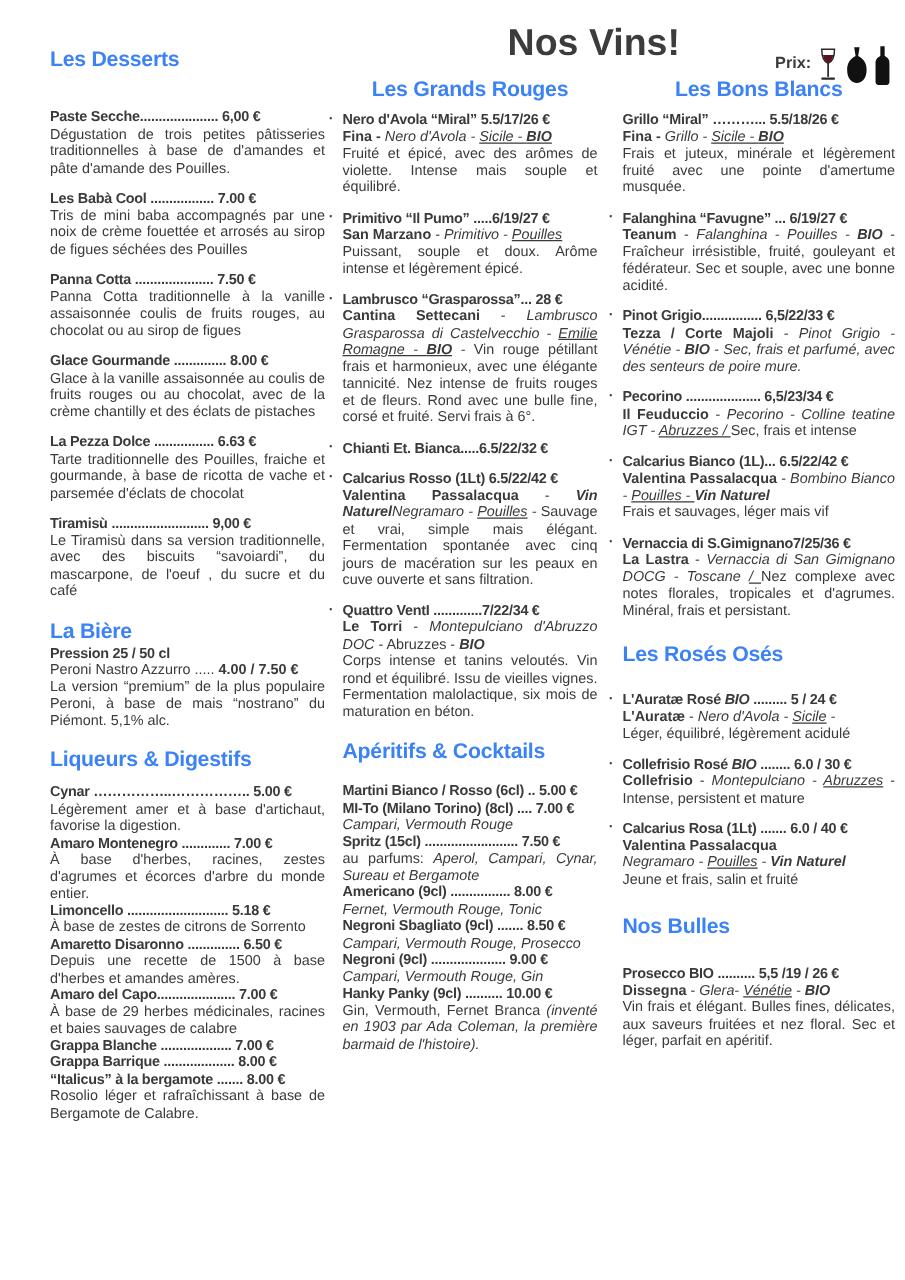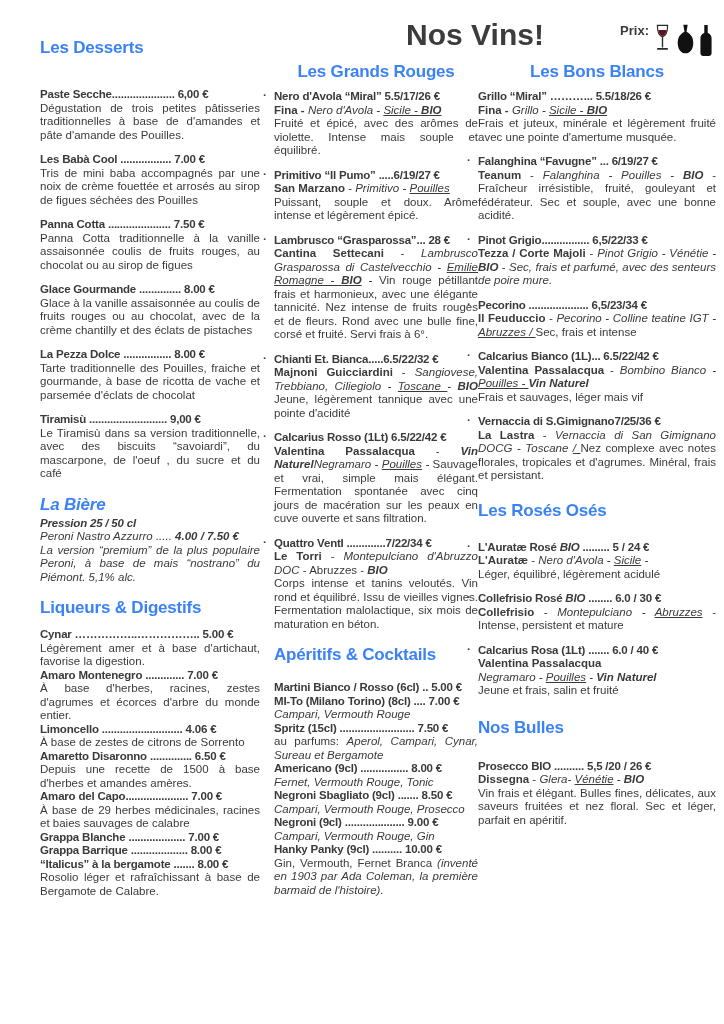--- a/index.html
+++ b/index.html
@@ -9,24 +9,24 @@
     font-family:"Liberation Sans","DejaVu Sans",sans-serif;
     font-size:11.5px;line-height:13.5px;
   }
   .page{display:flex;gap:14px;padding:24px 8px 0 40px;box-sizing:border-box;width:724px;}
   .col{flex:none;}
   .col-left{width:220px;padding-top:14px;}
   .right-wrap{flex:1;min-width:0;}
   .wines-header{position:relative;height:38px;}
   .page-title{position:absolute;left:0;right:40px;top:4px;margin:0;
     text-align:center;font-size:30px;font-weight:bold;color:#3c3c3c;}
-  .prix{position:absolute;right:4px;top:0;display:flex;align-items:flex-start;gap:5px;}
+  .prix{position:absolute;right:4px;top:12px;display:flex;align-items:center;gap:5px;}
   .prix-label{font-weight:bold;font-size:13px;padding-bottom:5px;}
   .prix svg{display:block;}
-  .cols2{display:flex;}
+  .cols2{display:flex;gap:20px;}
   .col-mid{width:204px;}
   .col-right{flex:1;min-width:0;}
   h2{font-size:17px;line-height:20px;margin:0 0 12px 0;font-weight:bold;color:#3b82f6;letter-spacing:-0.2px;}
   h2.center{text-align:center;}
   section{margin:0 0 14px 0;}
   .item{position:relative;margin:0 0 11px 0;}
   section.compact .item{margin-bottom:0;}
   .title{font-weight:bold;white-space:nowrap;letter-spacing:-0.2px;}
   .item p{margin:0;text-align:justify;}
   .bullet{position:absolute;left:-11px;top:-1px;font-weight:bold;}
@@ -52,50 +52,50 @@
         </div>
         <div class="item">
           <div class="title"><span class="b">Panna Cotta ..................... 7.50 €</span></div>
           <p><span>Panna Cotta traditionnelle à la vanille assaisonnée coulis de fruits rouges, au chocolat ou au sirop de figues</span></p>
         </div>
         <div class="item">
           <div class="title"><span class="b">Glace Gourmande .............. 8.00 €</span></div>
           <p><span>Glace à la vanille assaisonnée au coulis de fruits rouges ou au chocolat, avec de la crème chantilly et des éclats de pistaches</span></p>
         </div>
         <div class="item">
-          <div class="title"><span class="b">La Pezza Dolce ................ 8.00 €</span></div>
+          <div class="title"><span class="b">La Pezza Dolce ................ 6.63 €</span></div>
           <p><span>Tarte traditionnelle des Pouilles, fraiche et gourmande, à base de ricotta de vache et parsemée d'éclats de chocolat</span></p>
         </div>
         <div class="item">
           <div class="title"><span class="b">Tiramisù .......................... 9,00 €</span></div>
           <p><span>Le Tiramisù dans sa version traditionnelle, avec des biscuits “savoiardi”, du mascarpone, de l'oeuf , du sucre et du café</span></p>
         </div>
       </section>
-      <section class="compact" style="margin-top: 14px; font-style: italic;">
+      <section class="compact" style="margin-top: 14px;">
         <h2 style="margin-bottom: 2px;">La Bière</h2>
         <div class="item">
           <div class="title"><span class="b">Pression 25 / 50 cl</span></div>
         </div>
         <div class="item">
           <p><span>Peroni Nastro Azzurro ..... </span><span class="b">4.00 / 7.50 €</span></p>
           <p><span>La version “premium” de la plus populaire Peroni, à base de mais “nostrano” du Piémont. 5,1% alc.</span></p>
         </div>
       </section>
       <section class="compact" style="margin-top: 14px;">
         <h2 style="margin-bottom: 10px;">Liqueurs &amp; Digestifs</h2>
         <div class="item">
           <div class="title"><span class="b">Cynar ……………..…………….. 5.00 €</span></div>
           <p><span>Légèrement amer et à base d'artichaut, favorise la digestion.</span></p>
         </div>
         <div class="item">
           <div class="title"><span class="b">Amaro Montenegro ............. 7.00 €</span></div>
           <p><span>À base d'herbes, racines, zestes d'agrumes et écorces d'arbre du monde entier.</span></p>
         </div>
         <div class="item">
-          <div class="title"><span class="b">Limoncello ........................... 4.06 €</span></div>
+          <div class="title"><span class="b">Limoncello ........................... 5.18 €</span></div>
           <p><span>À base de zestes de citrons de Sorrento</span></p>
         </div>
         <div class="item">
           <div class="title"><span class="b">Amaretto Disaronno .............. 6.50 €</span></div>
           <p><span>Depuis une recette de 1500 à base d'herbes et amandes amères.</span></p>
         </div>
         <div class="item">
           <div class="title"><span class="b">Amaro del Capo..................... 7.00 €</span></div>
           <p><span>À base de 29 herbes médicinales, racines et baies sauvages de calabre</span></p>
         </div>
@@ -148,21 +148,20 @@
               <p><span>Puissant, souple et doux. Arôme intense et  légèrement épicé.</span></p>
             </div>
             <div class="item">
               <span class="bullet">·</span>
               <div class="title"><span class="b">Lambrusco “Grasparossa”... 28 €</span></div>
               <p><span class="b">Cantina Settecani</span><span> - </span><span class="i">Lambrusco Grasparossa di Castelvecchio - </span><span class="i u">Emilie Romagne - </span><span class="b i u">BIO</span><span class="i"> - </span><span>Vin rouge pétillant frais et harmonieux, avec une élégante tannicité. Nez intense de fruits rouges et de fleurs. Rond avec une bulle fine, corsé et fruité. Servi frais à 6°.</span></p>
             </div>
             <div class="item">
               <span class="bullet">·</span>
               <div class="title"><span class="b">Chianti Et. Bianca.....6.5/22/32 €</span></div>
-              <p><span class="b">Majnoni Guicciardini</span><span> - </span><span class="i">Sangiovese, Trebbiano, Ciliegiolo - </span><span class="i u">Toscane </span><span class="i">- </span><span class="b i">BIO</span><span> Jeune, légèrement tannique avec une pointe d'acidité</span></p>
             </div>
             <div class="item">
               <span class="bullet">·</span>
               <div class="title"><span class="b">Calcarius Rosso (1Lt) 6.5/22/42 €</span></div>
               <p><span class="b">Valentina Passalacqua</span><span> - </span><span class="b i">Vin Naturel</span><span class="i">Negramaro</span><span class="i"> - </span><span class="i u">Pouilles</span><span class="i"> - </span><span>Sauvage et vrai, simple mais élégant. Fermentation spontanée avec cinq jours de macération sur les peaux en cuve ouverte et sans filtration.</span></p>
             </div>
             <div class="item">
               <span class="bullet">·</span>
               <div class="title"><span class="b">Quattro VentI  .............7/22/34 €</span></div>
               <p><span class="b">Le Torri</span><span> - </span><span class="i">Montepulciano d'Abruzzo DOC</span><span> - Abruzzes - </span><span class="b i">BIO</span></p>
@@ -252,21 +251,21 @@
               <span class="bullet">·</span>
               <div class="title"><span class="b">Calcarius Rosa (1Lt)  ....... 6.0 / 40 €</span></div>
               <p><span class="b">Valentina Passalacqua</span></p>
               <p><span class="i">Negramaro</span><span class="i"> - </span><span class="i u">Pouilles</span><span class="i"> - </span><span class="b i">Vin Naturel</span></p>
               <p><span>Jeune et frais, salin et fruité</span></p>
             </div>
           </section>
           <section style="margin-top: 20px;">
             <h2 style="margin-bottom: 22px;">Nos Bulles</h2>
             <div class="item">
-              <div class="title"><span class="b">Prosecco BIO .......... 5,5 /20 / 26 €</span></div>
+              <div class="title"><span class="b">Prosecco BIO .......... 5,5 /19 / 26 €</span></div>
               <p><span class="b">Dissegna</span><span> - </span><span class="i">Glera- </span><span class="i u">Vénétie</span><span class="i"> - </span><span class="b i">BIO</span></p>
               <p><span>Vin frais et élégant. Bulles fines, délicates, aux saveurs fruitées et nez floral. Sec et léger, parfait en apéritif.</span></p>
             </div>
           </section>
         </div>
     </div>
   </div>
 
 </div>
 

